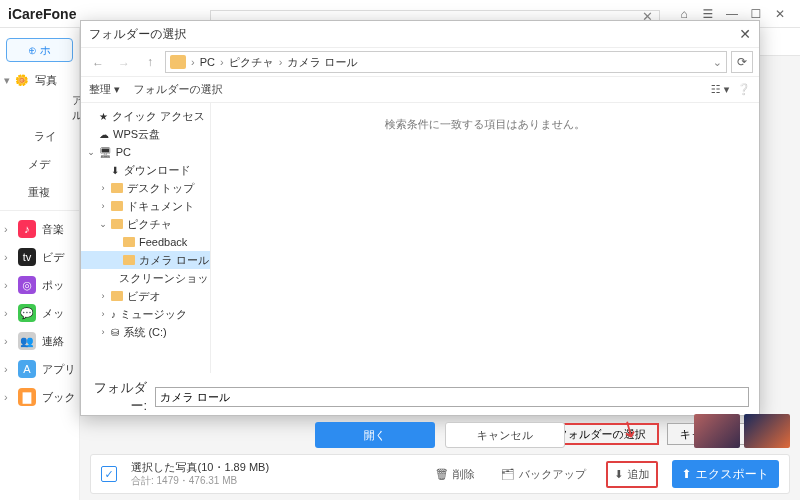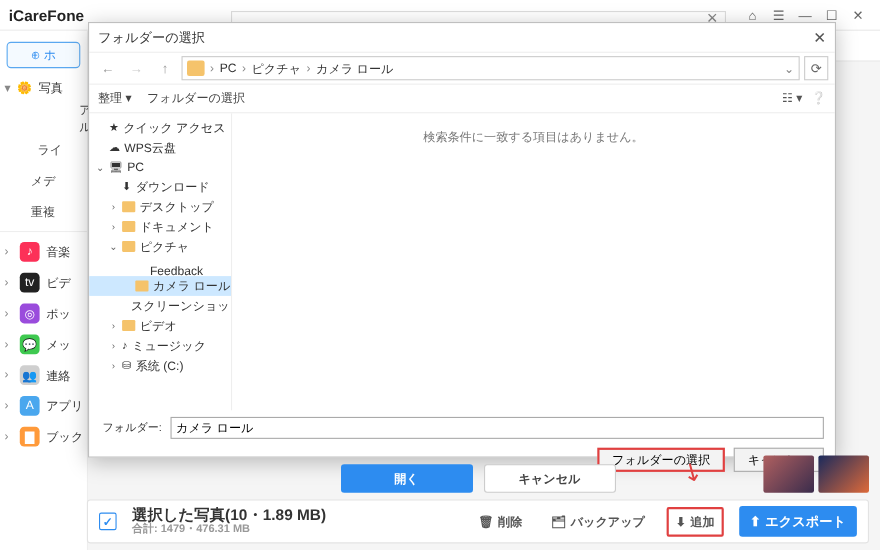--- a/index.html
+++ b/index.html
@@ -39,39 +39,39 @@
 .dbody { display:flex; height:270px; }
 .tree { width:130px; border-right:1px solid #eee; overflow:hidden; padding:4px 0; font-size:11px; }
 .trow { display:flex; align-items:center; height:18px; padding-left:6px; gap:4px; color:#333; cursor:pointer; white-space:nowrap; }
 .trow .tw { display:inline-block; text-align:center; color:#666; font-size:9px; width:8px; }
 .trow .ticon { width:12px; height:10px; display:inline-block; }
 .fold { background:#f5c36b; border-radius:1px; }
 .trow.sel { background:#cde8ff; }
 .content { flex:1; display:flex; align-items:flex-start; justify-content:center; padding-top:14px; color:#777; font-size:11px; }
 .dfoot { padding:6px 10px; }
 .frow { display:flex; align-items:center; gap:8px; margin-bottom:8px; }
-.frow label { font-size:10px; color:#333; width:56px; text-align:right; }
+.frow label { font-size:13px; color:#333; width:56px; text-align:right; }
 .frow input { flex:1; height:20px; border:1px solid #aaa; padding:0 4px; font-size:11px; }
 .btns { display:flex; justify-content:flex-end; gap:8px; }
 .wbtn { height:22px; padding:0 12px; border:1px solid #aaa; background:#f3f3f3; font-size:11px; cursor:pointer; }
 .wbtn.hl { border:2px solid #e04040; padding:0 11px; }
 
 
-.bottom { position:absolute; left:79px; right:10px; bottom:6px;font-weight:bold; }
+.bottom { position:absolute; left:90px; right:10px; bottom:6px; }
 .oc { display:flex; gap:10px; justify-content:center; margin-bottom:6px; }
 .oc .ob { width:120px; height:26px; border-radius:3px; display:flex; align-items:center; justify-content:center; font-size:11px; cursor:pointer; }
 .oc .open { background:#2d8cf0; color:#fff; }
 .oc .cancel { background:#fff; border:1px solid #ccc; color:#444; }
 .thumbs { position:absolute; right:0; bottom:46px; display:flex; gap:4px; }
 .thumbs .th { width:46px; height:34px; background:linear-gradient(135deg,#b06060,#3a2c4c); border-radius:2px; }
 .thumbs .th:last-child{ background:linear-gradient(135deg,#1a2a5c,#de6a3a);}
 .statusbar { height:40px; border:1px solid #e3e3e3; background:#fff; border-radius:3px; display:flex; align-items:center; padding:0 10px; gap:14px; }
 .statusbar .check { width:16px; height:16px; border:1px solid #2d8cf0; border-radius:2px; display:flex; align-items:center; justify-content:center; color:#2d8cf0; font-size:11px; }
 .statusbar .info { flex:1; line-height:1.2; }
-.statusbar .info .t1 { font-size:14px; color:#333; }
+.statusbar .info .t1 { font-size:11px; color:#333; }
 .statusbar .info .t2 { font-size:10px; color:#999; }
 .statusbar .act { display:flex; align-items:center; gap:4px; font-size:11px; color:#555; cursor:pointer; padding:4px 6px; }
 .statusbar .act.hl { border:2px solid #e04040; border-radius:2px; }
 .statusbar .exp { background:#2d8cf0; color:#fff; height:28px; padding:0 10px; border-radius:3px; display:flex; align-items:center; gap:4px; cursor:pointer; }
 
 .arrow { position:absolute; right:162px; bottom:58px; color:#e04040; font-size:22px; transform:rotate(30deg); pointer-events:none; }
 .xmodal { position:absolute; top:10px; left:210px; width:450px; height:12px; border:1px solid #ddd; border-bottom:none; background:#fff;}
 .xmodal .xc{position:absolute; right:6px; top:-2px; color:#888; font-size:13px;}
 </style>
 </head>
@@ -216,21 +216,21 @@
         <div class="trow" style="padding-left: 18px;">
           <span class="tw">›</span>
           <span class="ticon fold"></span>
           <span>ドキュメント</span>
         </div>
         <div class="trow" style="padding-left: 18px;">
           <span class="tw">⌄</span>
           <span class="ticon fold"></span>
           <span>ピクチャ</span>
         </div>
-        <div class="trow" style="padding-left: 30px; flex-direction: column;">
+        <div class="trow" style="padding-left: 30px;">
           <span class="tw"></span>
           <span class="ticon fold"></span>
           <span>Feedback</span>
         </div>
         <div class="trow sel" style="padding-left: 30px;">
           <span class="tw"></span>
           <span class="ticon fold"></span>
           <span>カメラ ロール</span>
         </div>
         <div class="trow" style="padding-left: 30px;">

